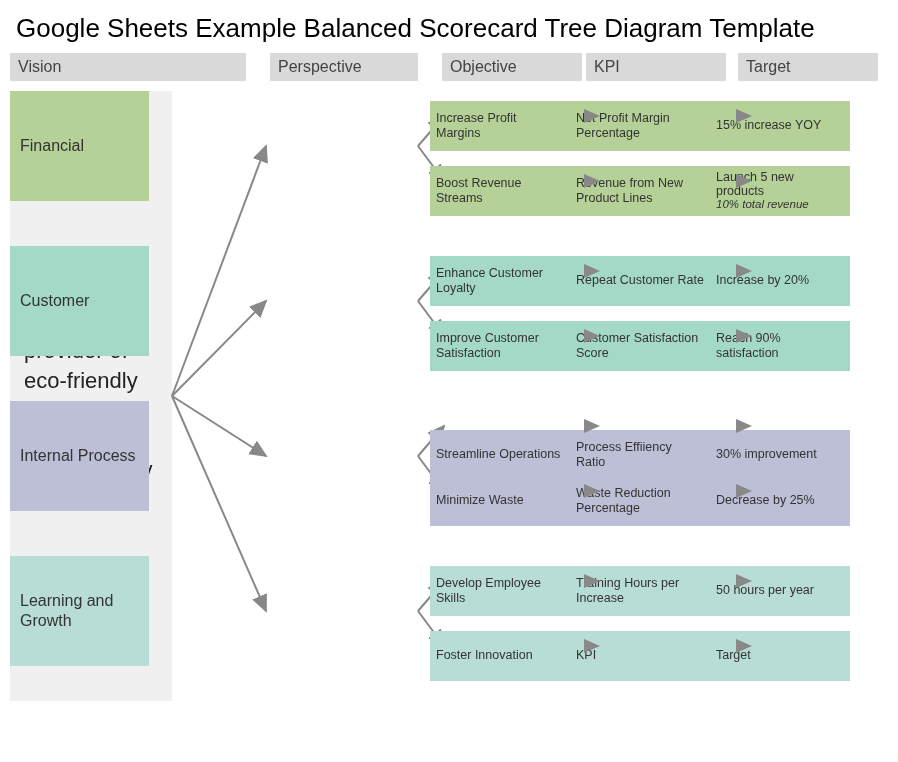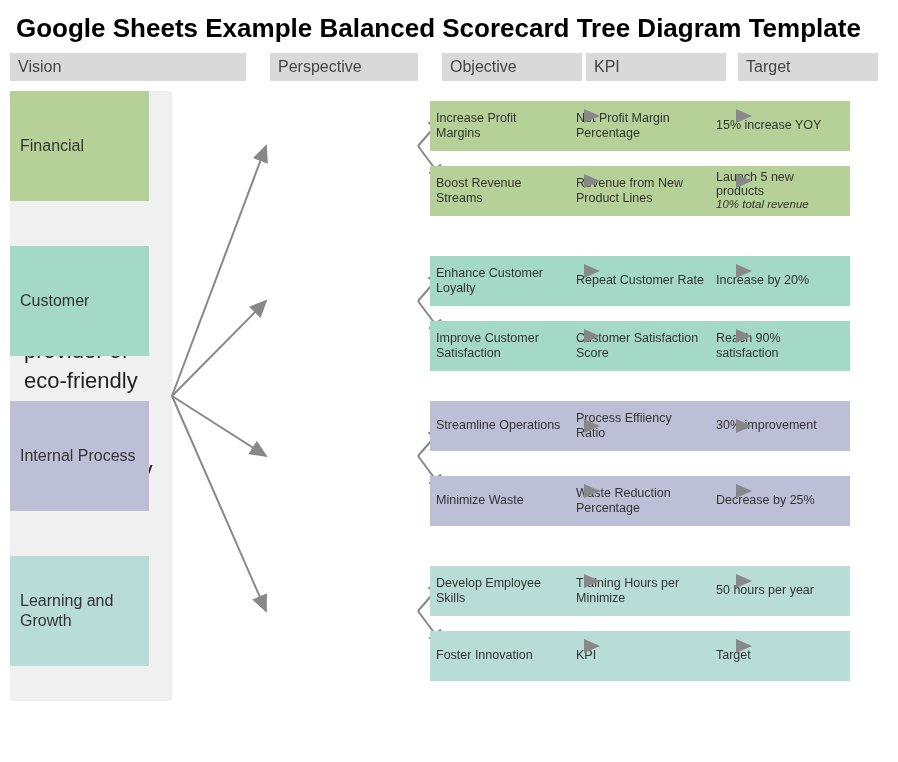--- a/index.html
+++ b/index.html
@@ -6,21 +6,21 @@
   body {
     font-family: "Century Gothic", "Avant Garde", Arial, sans-serif;
     background: #fff;
     width: 898px;
     height: 762px;
     position: relative;
     overflow: hidden;
   }
   .title {
     font-size: 26px;
-    font-weight: bold;
+    font-weight: normal;
     padding: 12px 16px 8px 16px;
     line-height: 1.25;
     color: #000;
   }
   .headers {
     display: flex;
     gap: 0;
     padding: 0 10px;
     text-align: right;
   }
@@ -218,21 +218,21 @@
           <span>Improve Customer Satisfaction</span>
         </div>
       <div class="cell c-teal">
           <span>Customer Satisfaction Score</span>
         </div>
       <div class="cell c-teal">
           <span>Reach 90% satisfaction</span>
         </div>
     </div>
 
-    <div class="row-group" style="top:310px">
+    <div class="row-group" style="top:339px">
       <div class="cell c-lav">
           <span>Streamline Operations</span>
         </div>
       <div class="cell c-lav">
           <span>Process Effiiency Ratio</span>
         </div>
       <div class="cell c-lav">
           <span>30% improvement</span>
         </div>
     </div>
@@ -246,21 +246,21 @@
       <div class="cell c-lav">
           <span>Decrease by 25%</span>
         </div>
     </div>
 
     <div class="row-group" style="top:475px">
       <div class="cell c-mint">
           <span>Develop Employee Skills</span>
         </div>
       <div class="cell c-mint">
-          <span>Training Hours per Minimize</span>
+          <span>Training Hours per Increase</span>
         </div>
       <div class="cell c-mint">
           <span>50 hours per year</span>
         </div>
     </div>
     <div class="row-group" style="top:540px">
       <div class="cell c-mint">
           <span>Foster Innovation</span>
         </div>
       <div class="cell c-mint">

